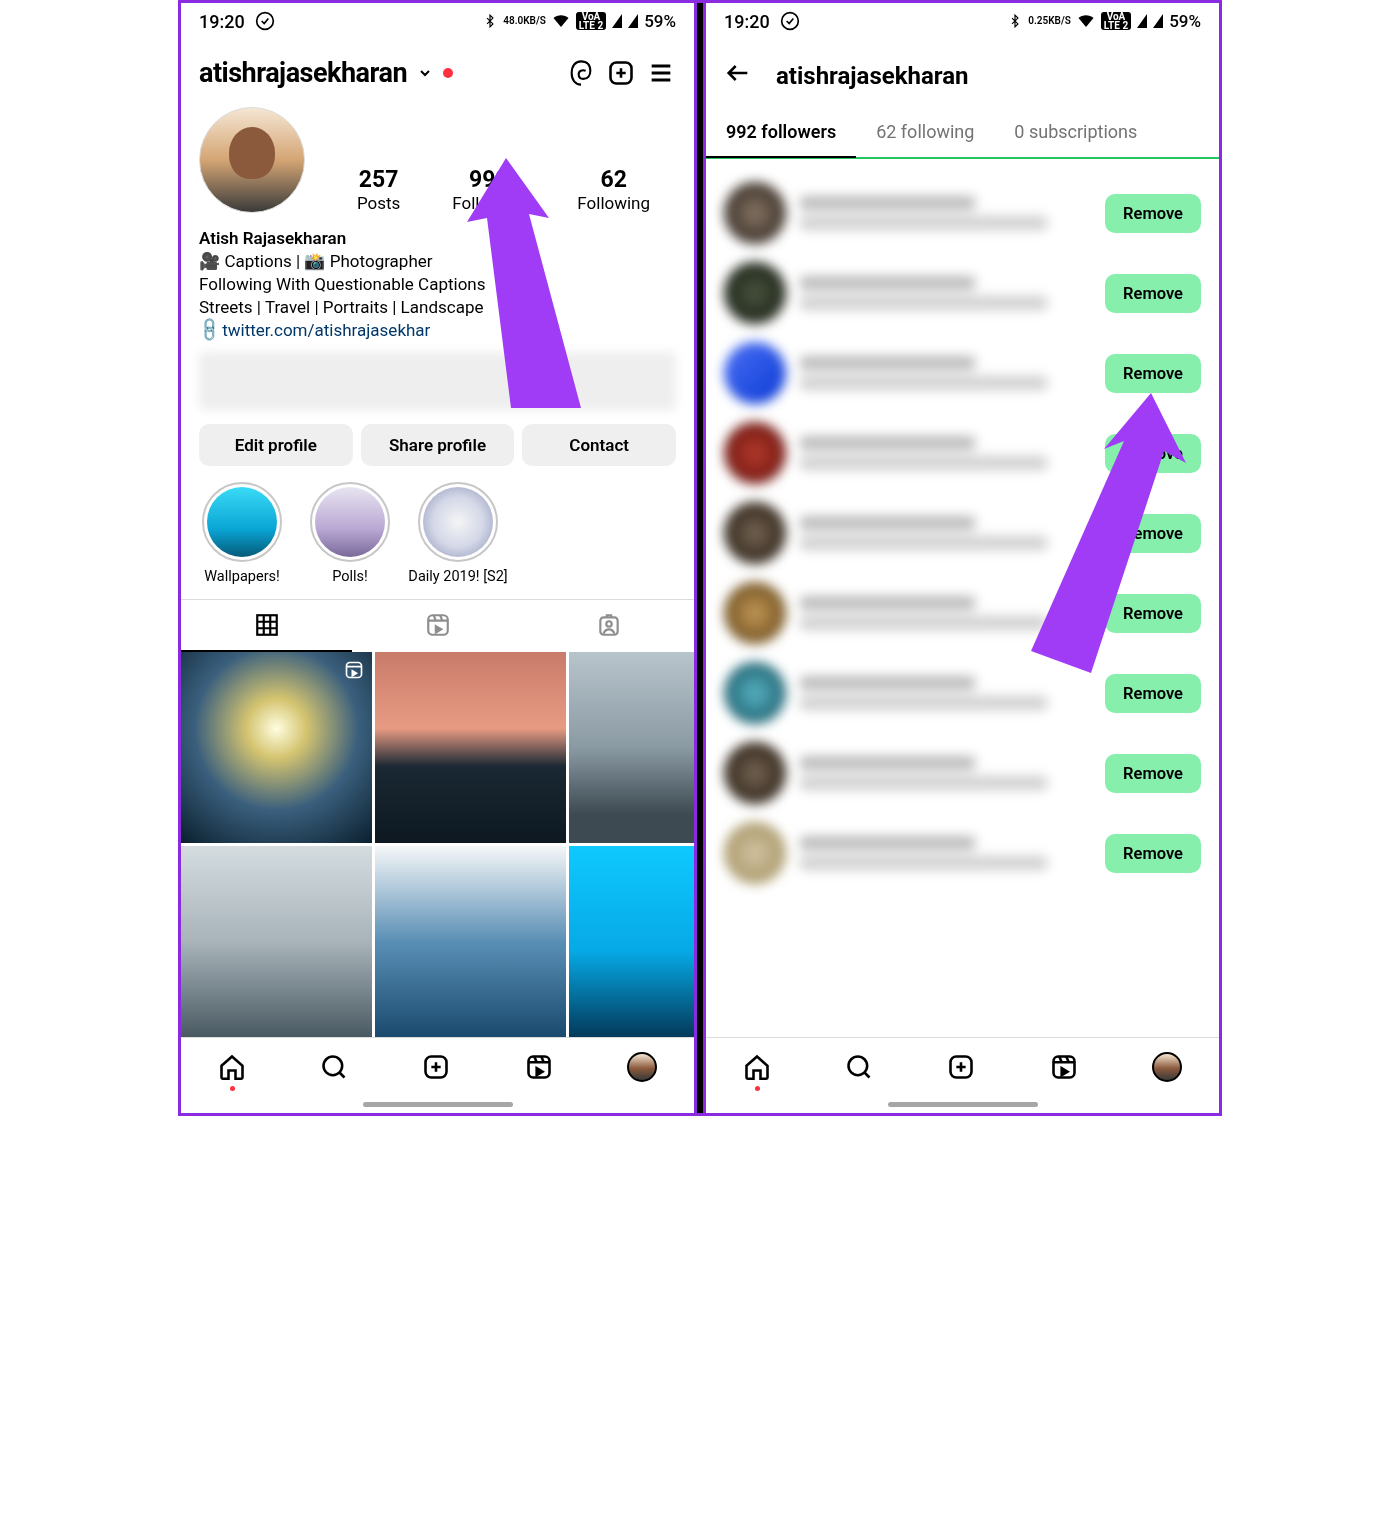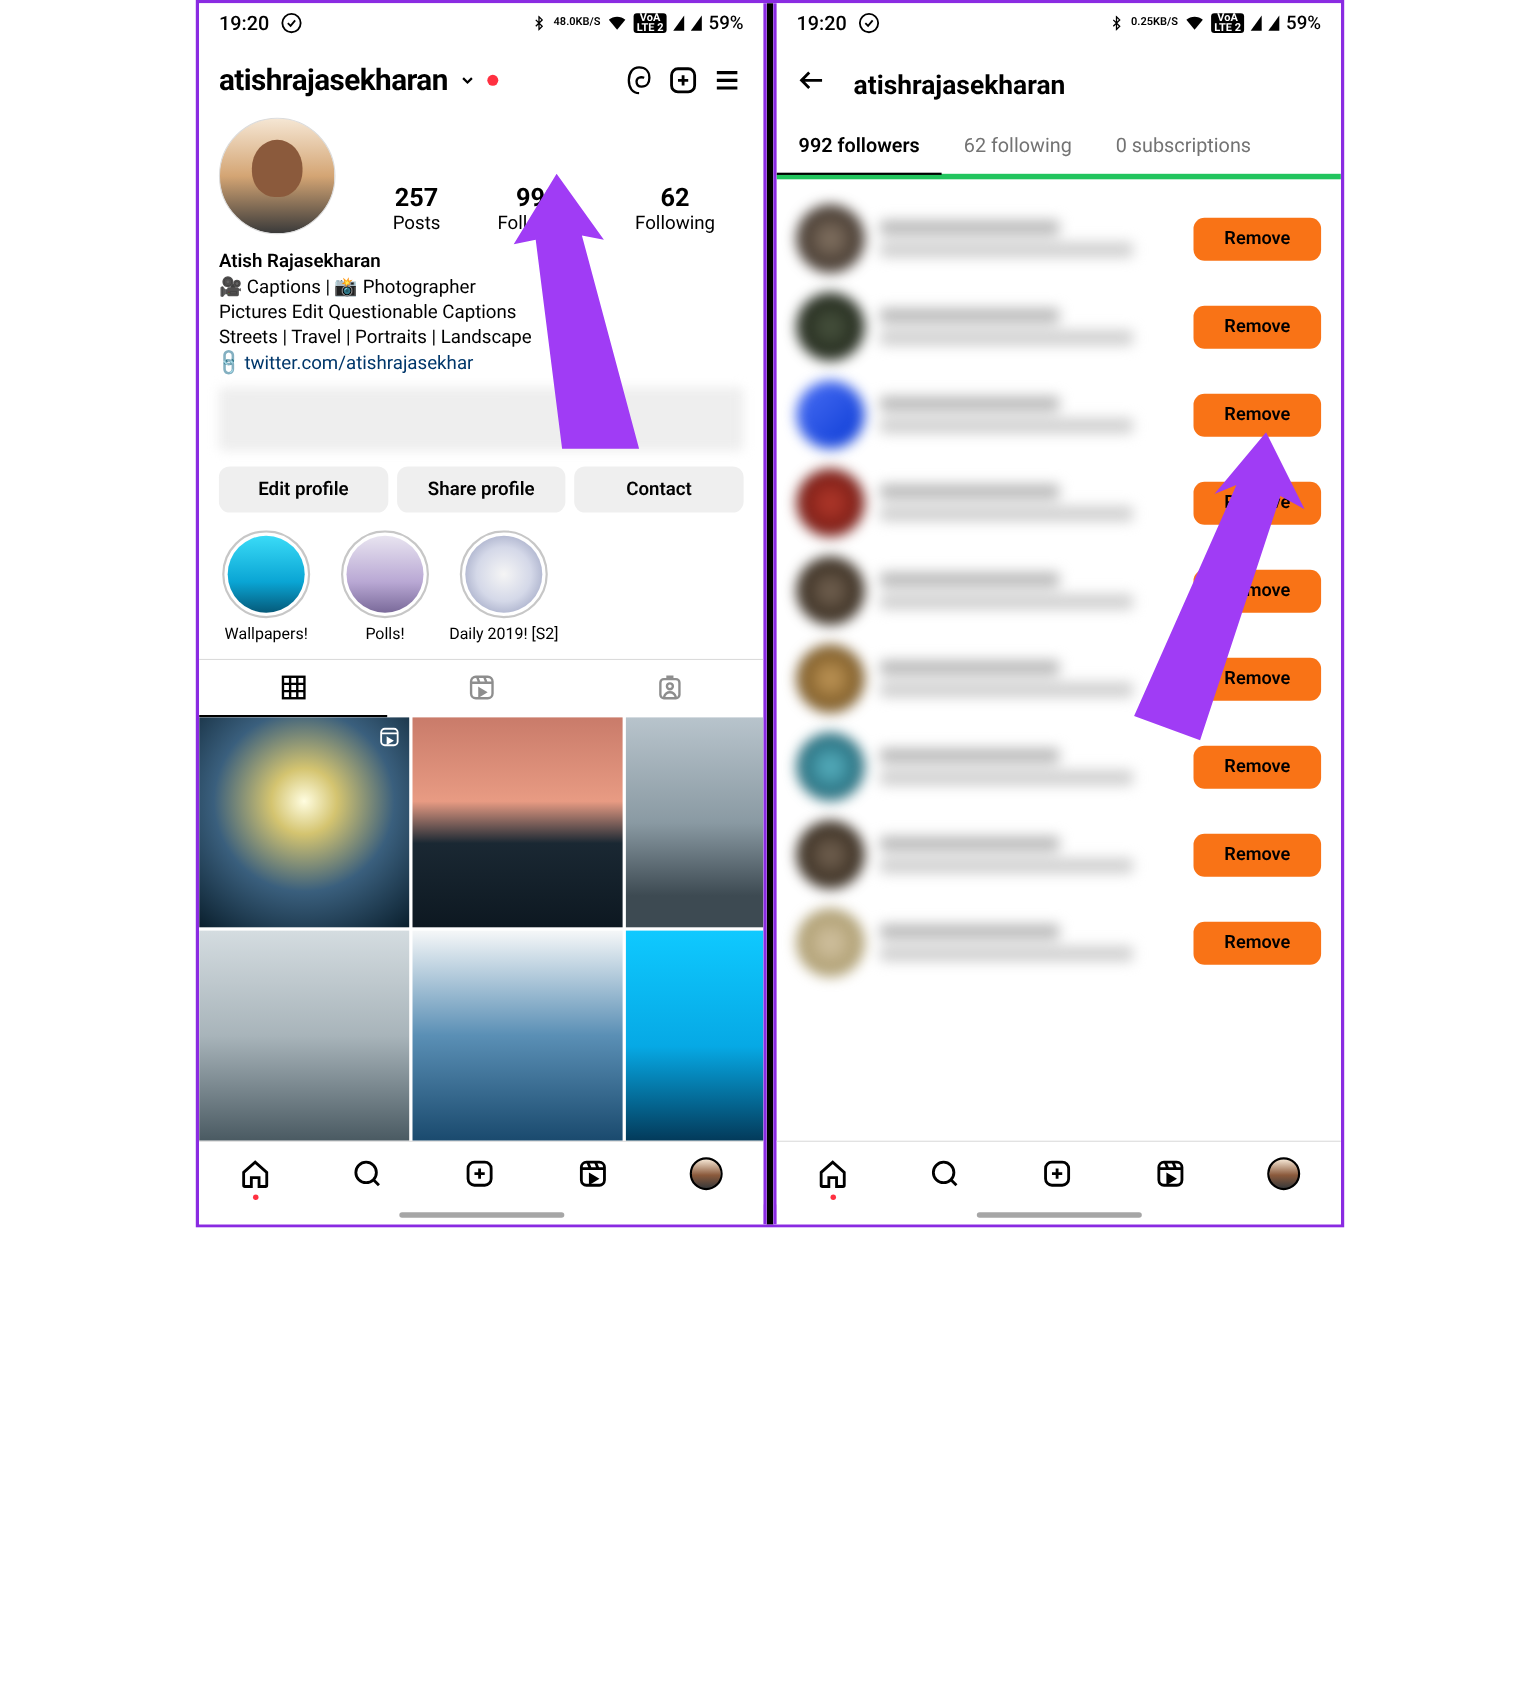--- a/index.html
+++ b/index.html
@@ -77,27 +77,27 @@
 .gesture-bar div{width:150px;height:5px;background:#000;border-radius:3px;opacity:.35}
 
 
 .arrow{position:absolute;pointer-events:none}
 .arrow svg{display:block}
 
 
 .fl-header{display:flex;align-items:center;gap:24px;padding:20px 18px 14px}
 .fl-header .back{font-size:26px}
 .fl-header .title{font-size:24px;font-weight:700}
-.fl-tabs{display:flex;border-bottom:5px solid #22c55e}
+.fl-tabs{display:flex;border-bottom:2px solid #22c55e}
 .fl-tab{padding:14px 20px;font-size:18px;color:#737373;border-bottom:2px solid transparent;margin-bottom:-1px;white-space:nowrap}
 .fl-tab.active{color:#000;font-weight:600;border-bottom-color:#000}
 .fl-list{flex:1;overflow:hidden;padding:14px 18px 0}
 .fl-item{display:flex;align-items:center;gap:14px;padding:14px 0}
 .fl-item .blur-av{width:62px;height:62px}
-.fl-item .remove{background:#f97316;border:none;border-radius:10px;padding:10px 28px;font-size:16.5px;font-weight:600}
+.fl-item .remove{background:#86efac;border:none;border-radius:10px;padding:10px 18px;font-size:16.5px;font-weight:600}
 
 
 .c1{background:radial-gradient(circle at 50% 40%,#fffde0 0%,#d4c470 20%,#3a5f7d 55%,#0a1f2d 100%)}
 .c2{background:linear-gradient(180deg,#c97b6a 0%,#e89b83 40%,#1a2833 60%,#0d1821 100%)}
 .c3{background:linear-gradient(180deg,#b8c4cc 0%,#8a9aa3 50%,#3d4a52 85%)}
 .c4{background:linear-gradient(180deg,#d4dce0 0%,#a8b4ba 50%,#4a5a62 100%)}
 .c5{background:linear-gradient(180deg,#f5f7f8 0%,#5a8fb5 50%,#1a4a6e 100%)}
 .c6{background:linear-gradient(180deg,#0fc9ff 0%,#06a9e5 55%,#033a5a 100%)}
 .h1{background:radial-gradient(circle at 50% 55%,#ffd97a 0%,#d4742c 40%,#1a2a3a 100%)}
 .h2{background:linear-gradient(180deg,#3adbf7 0%,#0aa5d4 60%,#055a7a 100%)}
@@ -189,21 +189,21 @@
       <div class="stat">
         <span class="num">62</span>
         <span class="lbl">Following</span>
       </div>
     </div>
   </div>
 
   <div class="bio">
     <div class="name">Atish Rajasekharan</div>
     <div>🎥 Captions | 📸 Photographer</div>
-    <div>Pictures Edit Questionable Captions</div>
+    <div>Following With Questionable Captions</div>
     <div>Streets | Travel | Portraits | Landscape</div>
     <div class="link"><span class="link-ico">🔗</span><span>twitter.com/atishrajasekhar</span></div>
   </div>
 
   <div class="blur-block"></div>
 
   <div class="btn-row">
     <button class="pill">Edit profile</button>
     <button class="pill">Share profile</button>
     <button class="pill">Contact</button>

